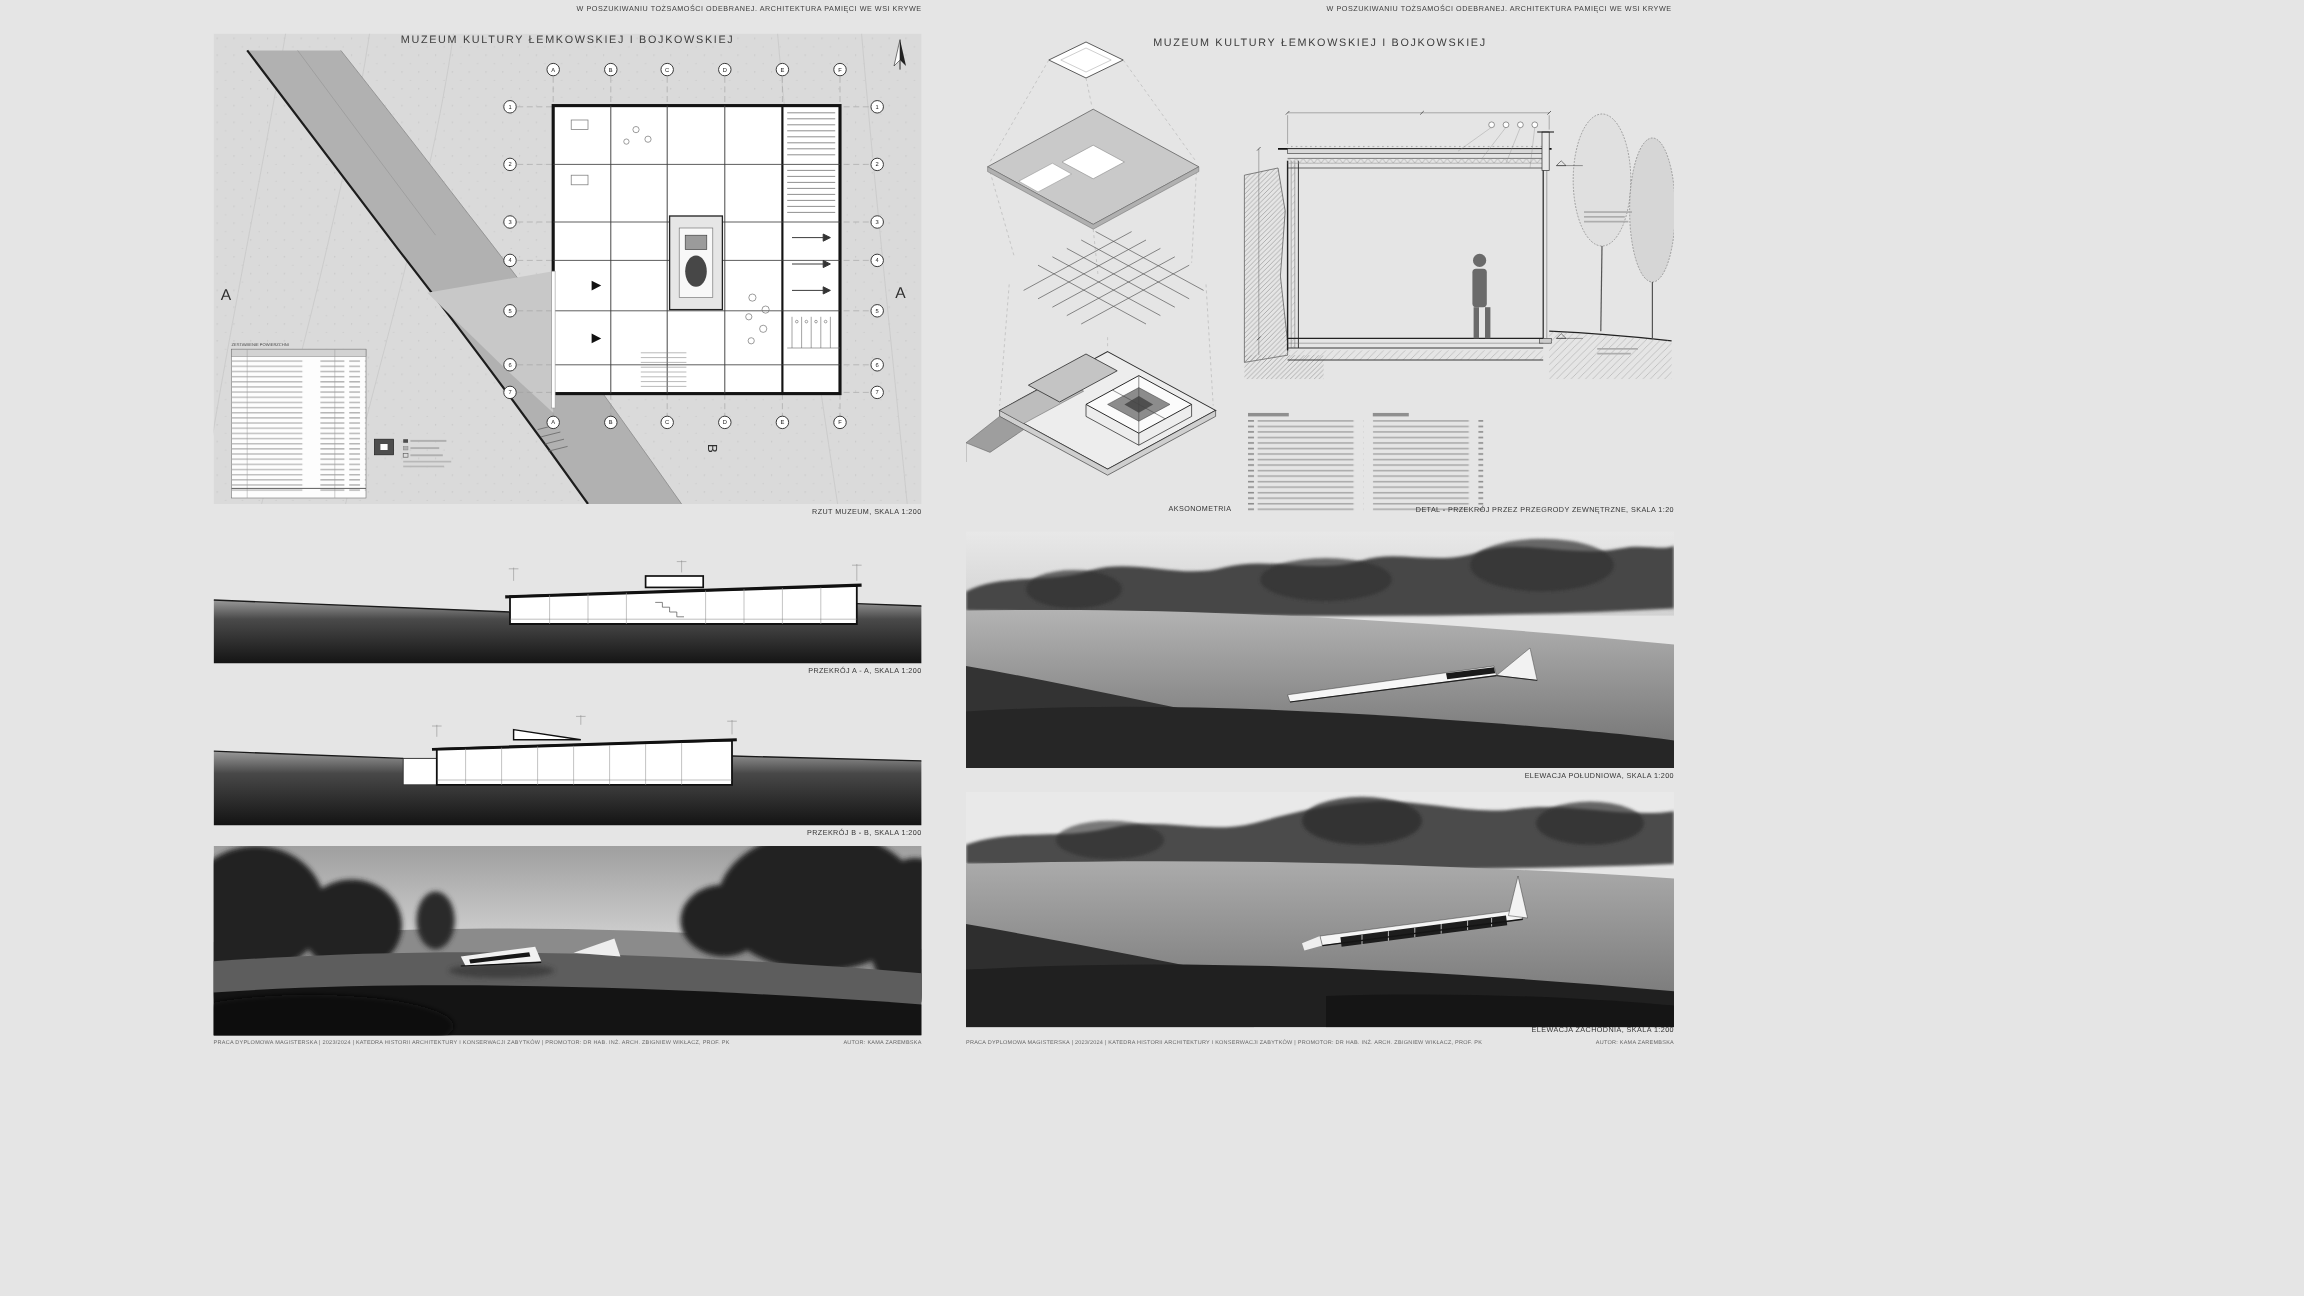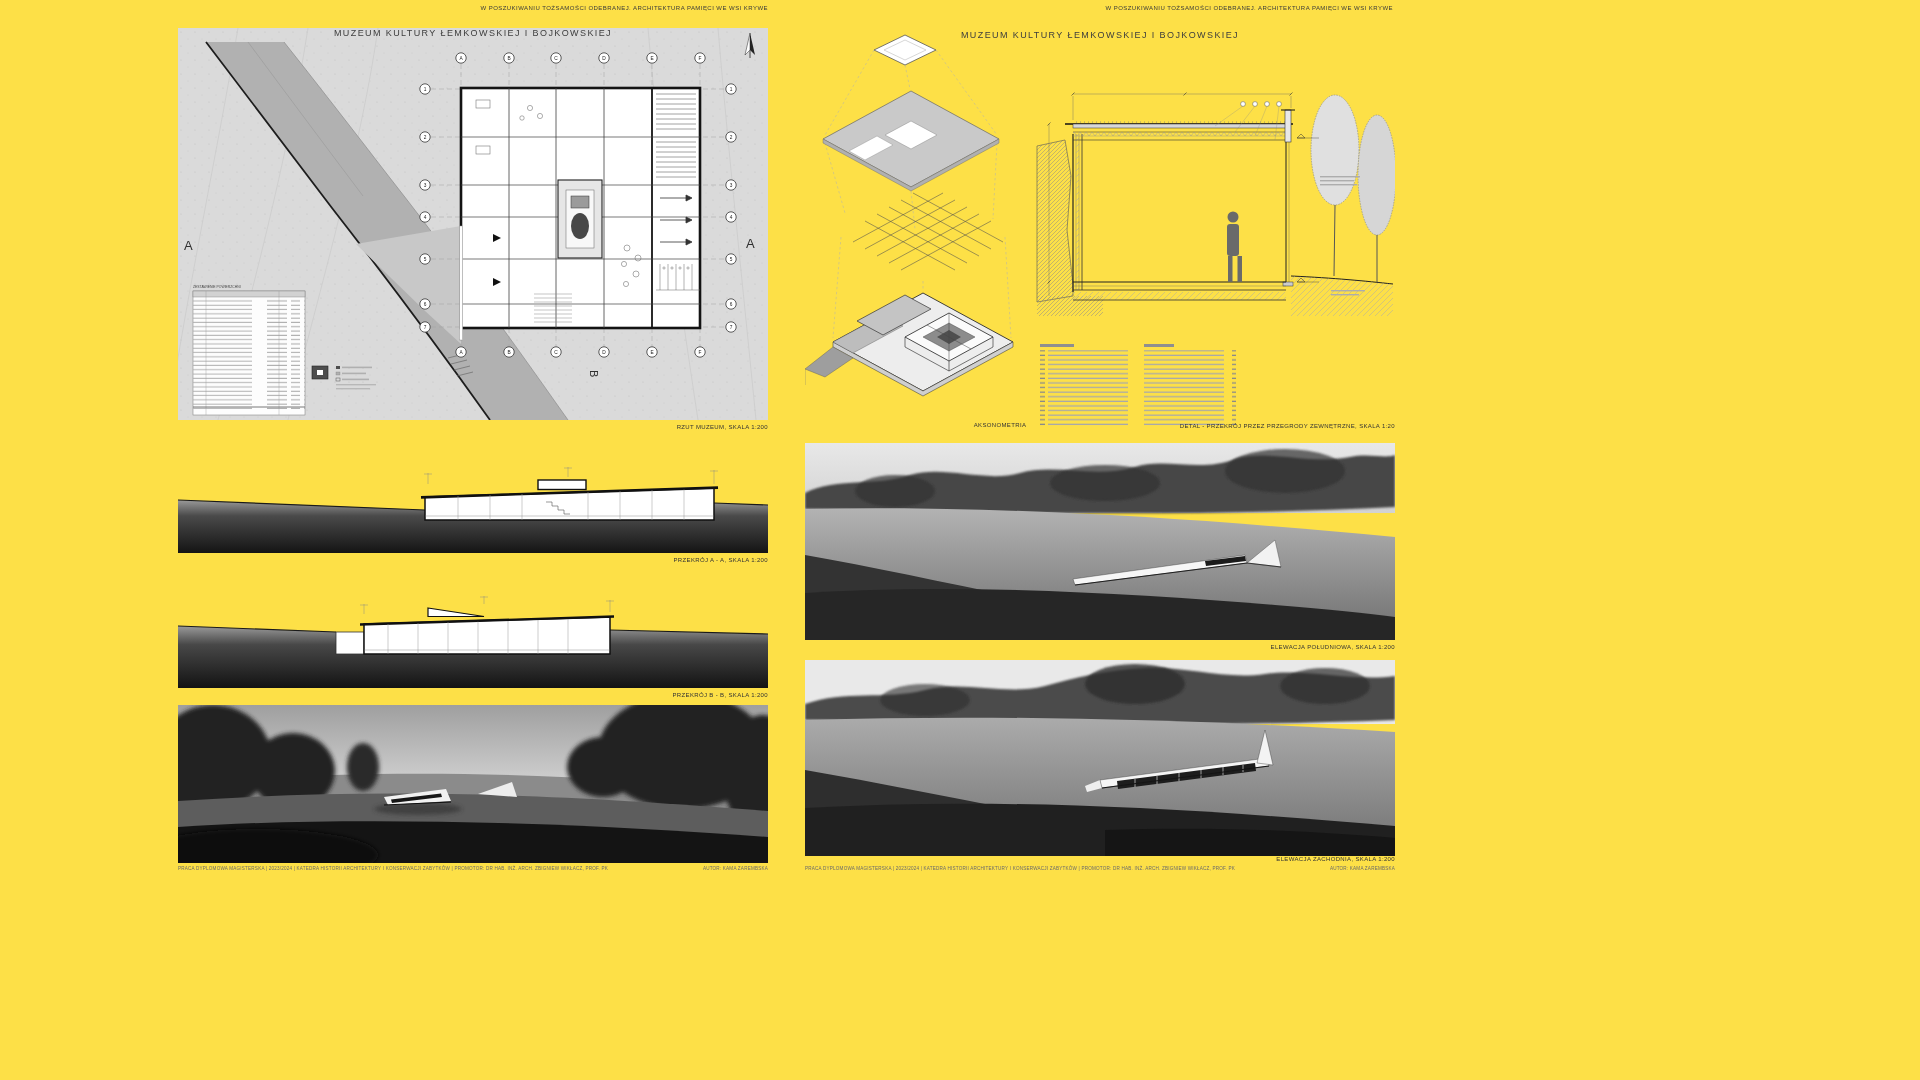--- a/index.html
+++ b/index.html
@@ -1,16 +1,16 @@
 <!DOCTYPE html>
 <html><head>
 <meta charset="utf-8">
 <style>
   html,body{margin:0;padding:0;background:#ffffff;}
-  .page{position:relative;width:1920px;height:1080px;background:#fde047;overflow:hidden;
+  .page{position:relative;width:1920px;height:1080px;background:#e5e5e5;overflow:hidden;
         font-family:"Liberation Sans",sans-serif;color:#333;}
   .abs{position:absolute;}
   .hdr{font-size:6px;letter-spacing:.45px;color:#3a3a3a;text-align:right;white-space:nowrap;}
   .ttl{font-size:9px;letter-spacing:1.4px;color:#3d3d3d;text-align:center;white-space:nowrap;}
   .cap{font-size:6px;letter-spacing:.35px;color:#333;text-align:right;white-space:nowrap;}
   .cap-c{font-size:6px;letter-spacing:.35px;color:#333;text-align:center;white-space:nowrap;}
   .ftr{font-size:4.6px;letter-spacing:.2px;color:#6a6a6a;display:flex;justify-content:space-between;white-space:nowrap;}
   svg{display:block;}
   svg text{font-family:"Liberation Sans",sans-serif;}
 </style>

